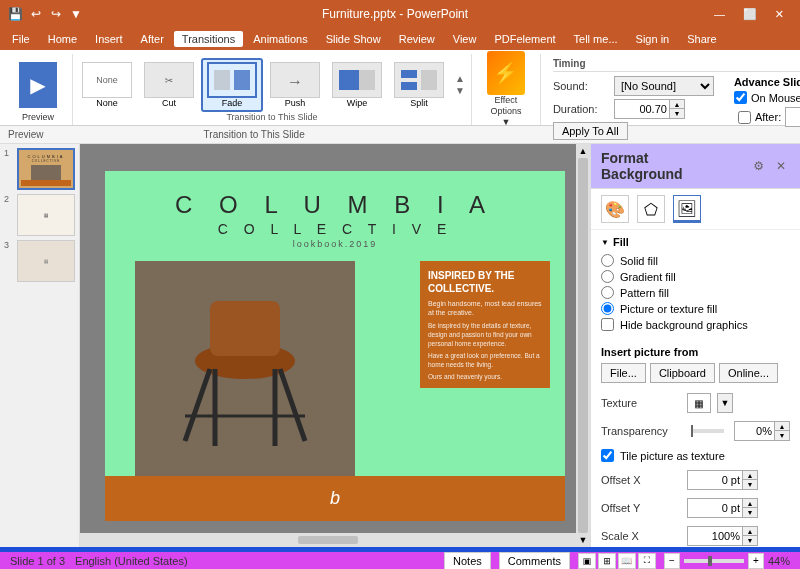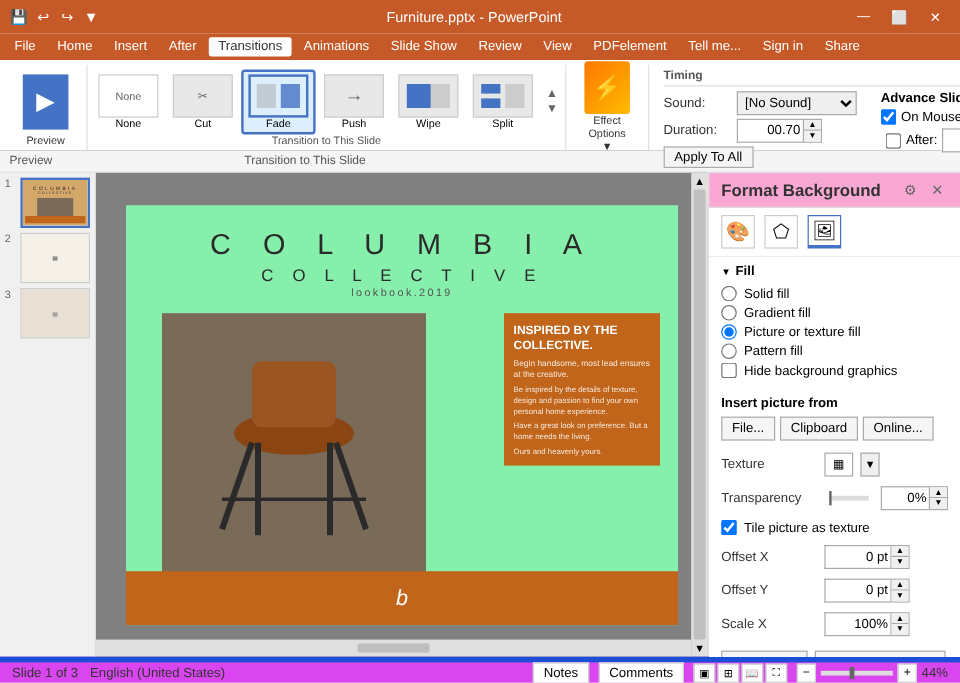--- a/index.html
+++ b/index.html
@@ -49,21 +49,21 @@
     .slide-num { font-size: 9px; color: #666; min-width: 10px; }
     .slide-preview { width: 58px; height: 42px; border: 1px solid #ccc; background: #fff; overflow: hidden; display: flex; align-items: center; justify-content: center; }
     .slide-preview.selected { border: 2px solid #4472c4; }
 
     
     .slide-main { flex: 1; background: #808080; display: flex; align-items: center; justify-content: center; position: relative; }
     .slide-canvas { width: 460px; height: 350px; background: white; position: relative; overflow: hidden; }
 
     
     .format-panel { width: 210px; background: white; border-left: 1px solid #ddd; display: flex; flex-direction: column; }
-    .format-panel-header { background: #f9a8d4; padding: 6px 10px; display: flex; align-items: center; justify-content: space-between; border-bottom: 1px solid #ddd; }
+    .format-panel-header { background: #c4b5fd; padding: 6px 10px; display: flex; align-items: center; justify-content: space-between; border-bottom: 1px solid #ddd; gap: 16px; }
     .format-panel-title { font-size: 14px; font-weight: bold; color: #333; }
     .format-panel-controls { display: flex; gap: 4px; }
     .panel-ctrl-btn { cursor: pointer; font-size: 12px; color: #666; padding: 1px 4px; }
 
     
     .panel-icons { display: flex; gap: 8px; padding: 6px 10px; border-bottom: 1px solid #eee; }
     .panel-icon-btn { width: 28px; height: 28px; border: 1px solid #ccc; display: flex; align-items: center; justify-content: center; cursor: pointer; font-size: 14px; }
     .panel-icon-btn.active { border-color: #4472c4; border-bottom: 3px solid #4472c4; }
 
     
@@ -376,26 +376,26 @@
 
       <div class="radio-row">
         <input type="radio" name="fill" style="">
         <label>Solid fill</label>
       </div>
       <div class="radio-row">
         <input type="radio" name="fill" style="">
         <label>Gradient fill</label>
       </div>
       <div class="radio-row">
+        <input type="radio" name="fill" style="">
+        <label>Pattern fill</label>
+      </div>
+      <div class="radio-row">
         <input type="radio" name="fill" checked="" style="">
         <label>Picture or texture fill</label>
-      </div>
-      <div class="radio-row">
-        <input type="radio" name="fill" style="">
-        <label>Pattern fill</label>
       </div>
       <div class="checkbox-row">
         <input type="checkbox" style="">
         <label>Hide background graphics</label>
       </div>
     </div>
 
     <div class="insert-section">
       <div class="insert-label">Insert picture from</div>
       <div class="insert-buttons">

